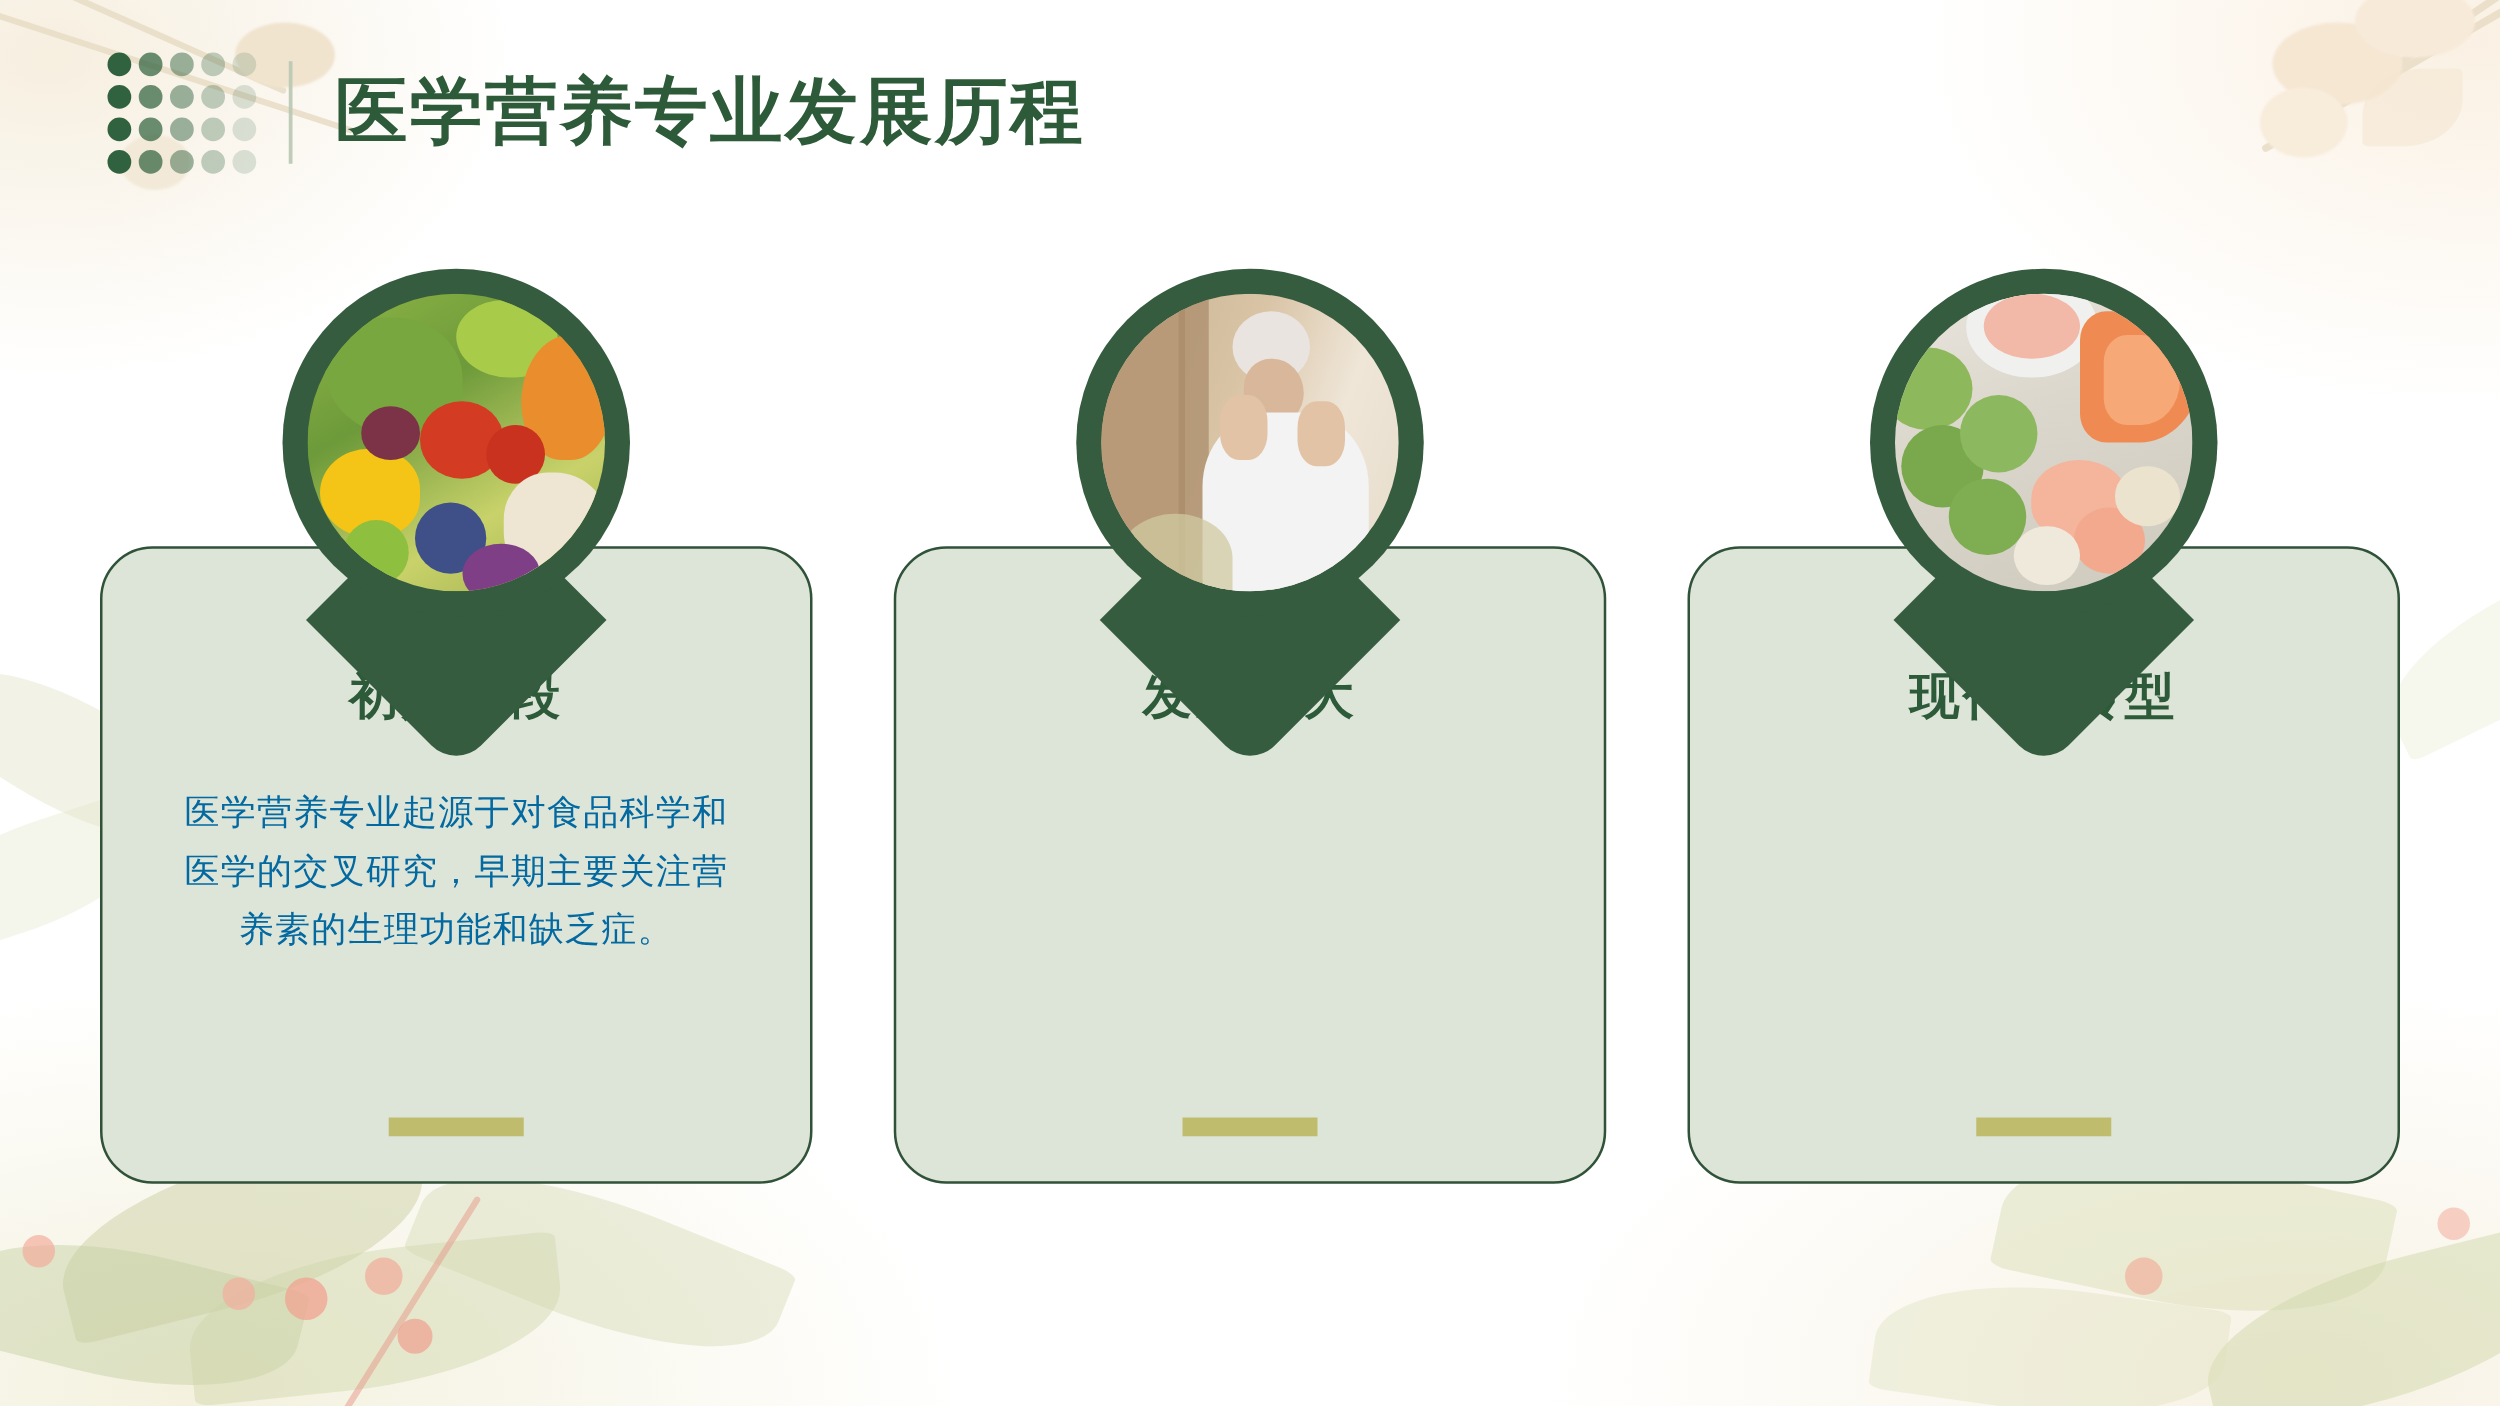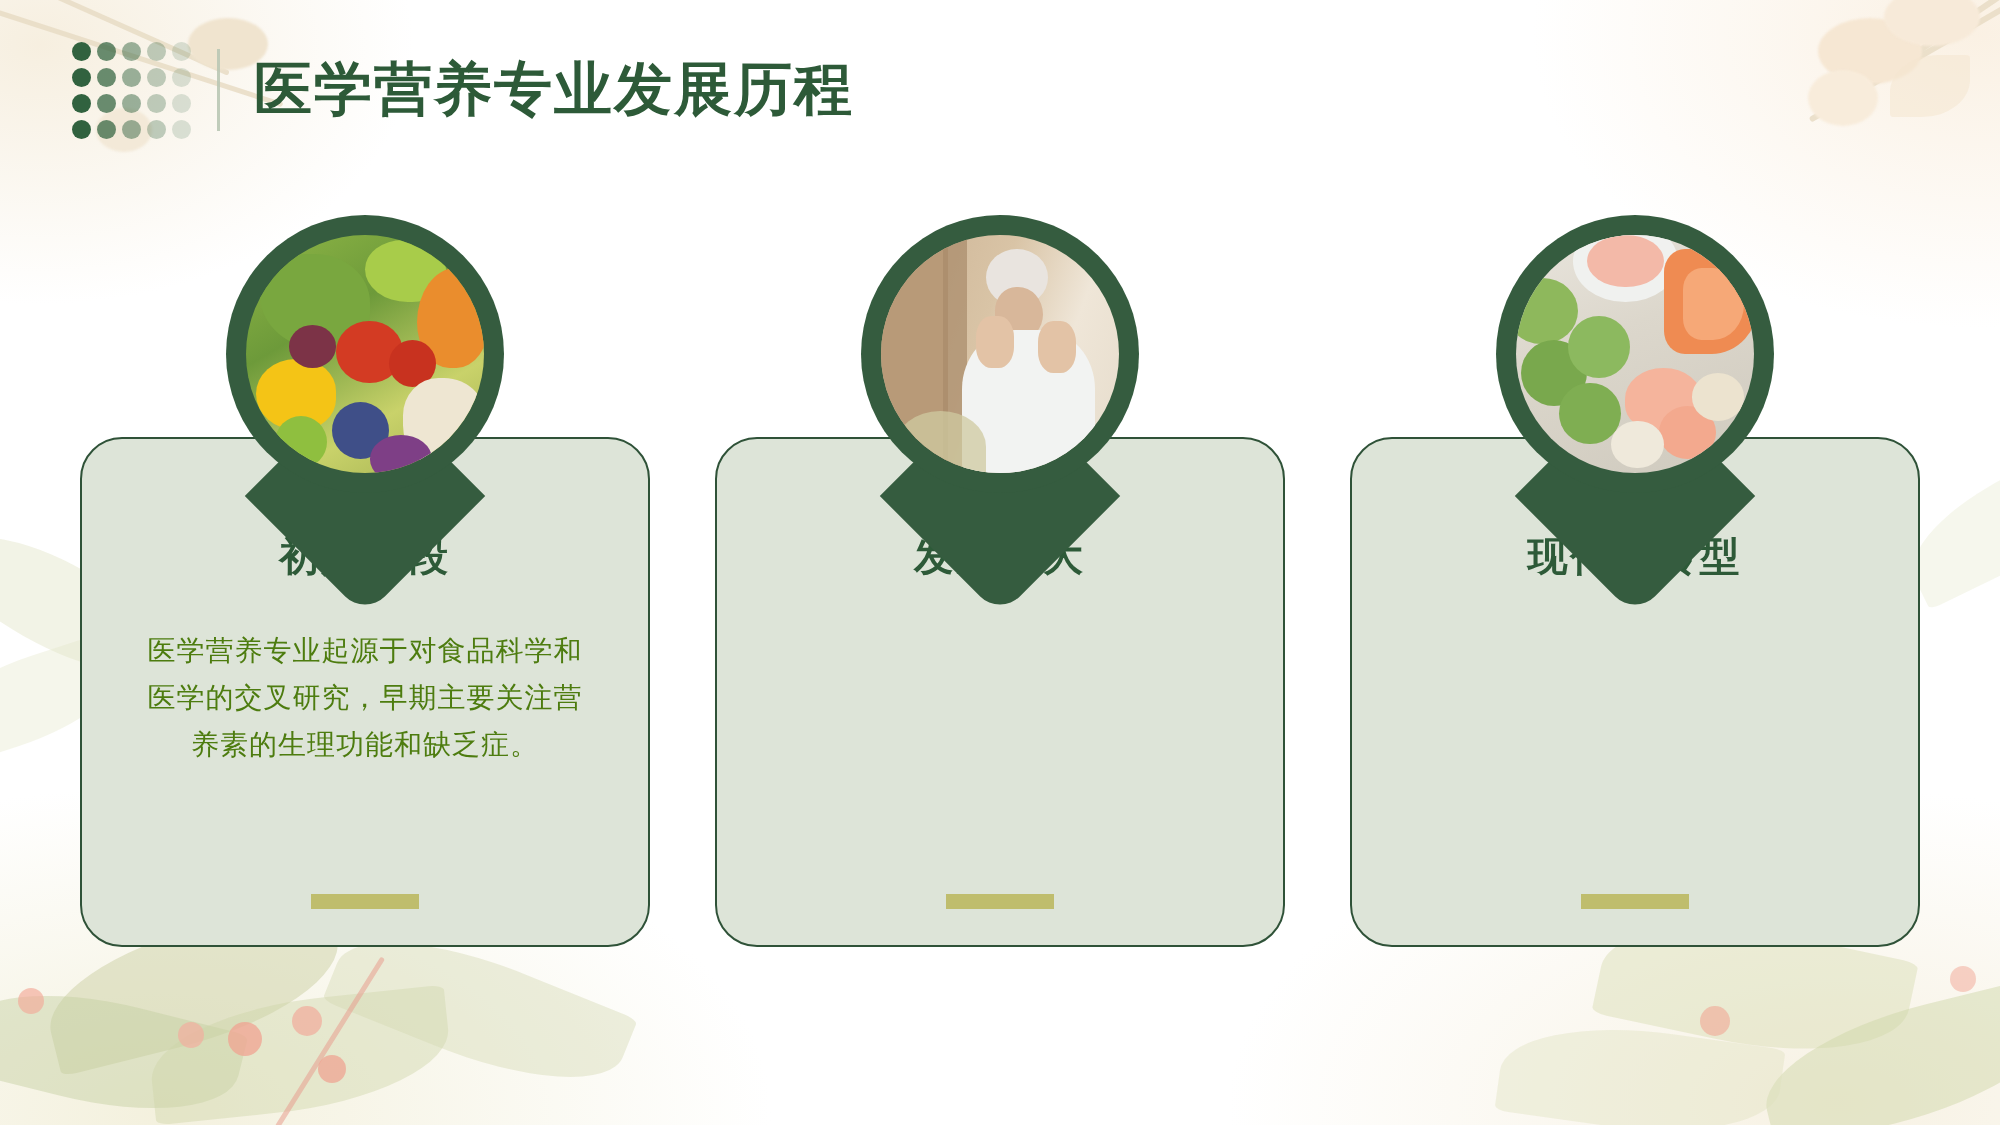--- a/index.html
+++ b/index.html
@@ -51,21 +51,21 @@
   }
   .blob {
     position: absolute;
     border-radius: 50%;
     filter: blur(1px);
   }
 
   
   .header {
     position: absolute;
-    left: 72px;
+    left: 86px;
     top: 44px;
     display: flex;
     align-items: center;
     height: 92px;
   }
   .dot-grid {
     display: grid;
     grid-template-columns: repeat(5, 19px);
     grid-template-rows: repeat(4, 19px);
     gap: 7px 6px;
@@ -174,21 +174,21 @@
   .card-title {
     font-size: 40px;
     line-height: 1.1;
     color: #2d5a38;
     letter-spacing: 3px;
     margin: 0 0 48px;
   }
   .card-body {
     font-size: 28px;
     line-height: 1.68;
-    color: #4d7c0f;
+    color: #0369a1;
     letter-spacing: 1px;
     margin: 0;
     padding: 0 10px;
   }
   .card-accent {
     position: absolute;
     left: 50%;
     transform: translateX(-50%);
     bottom: 36px;
     width: 108px;

